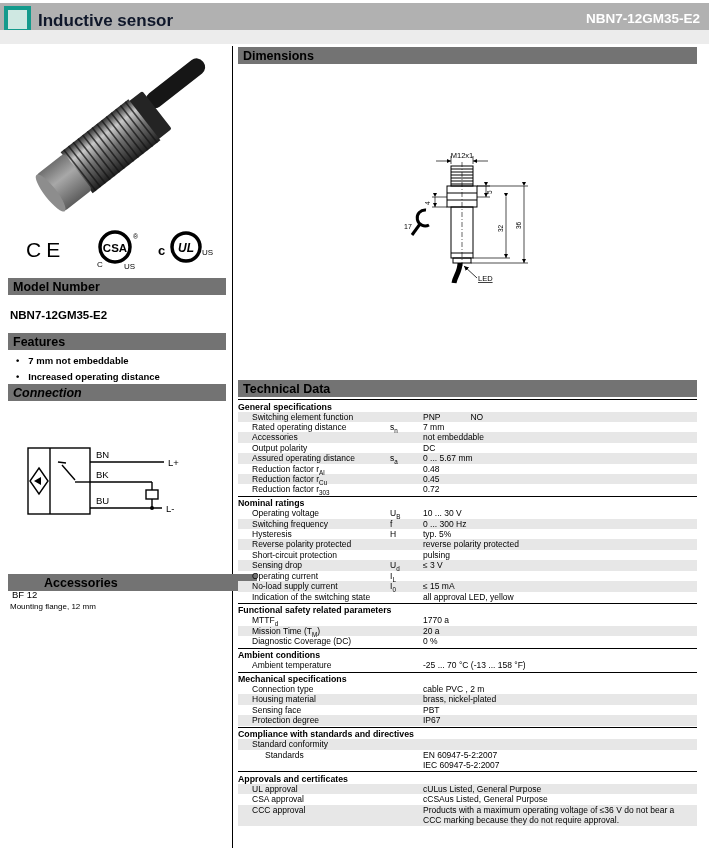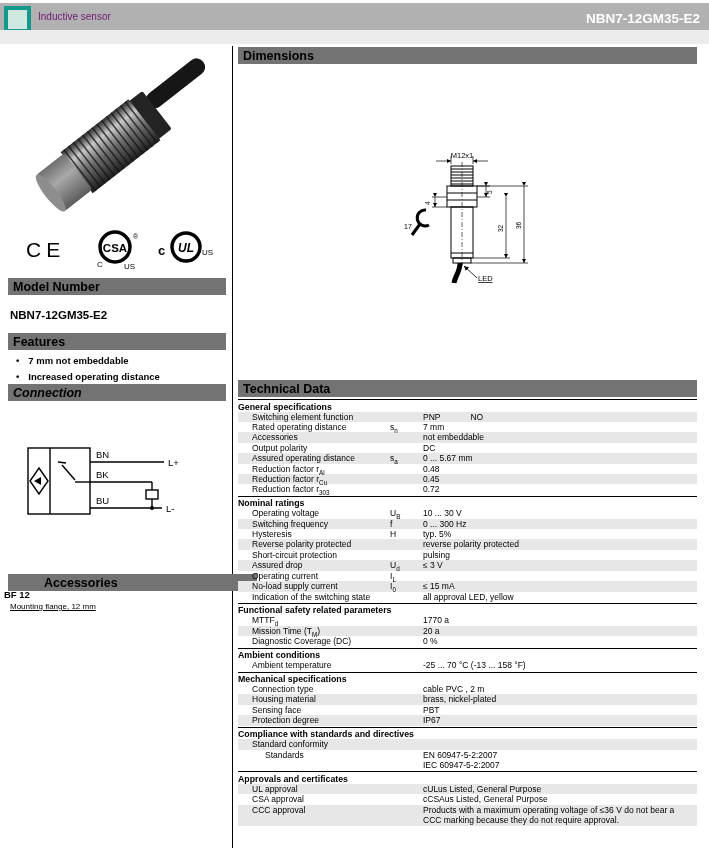--- a/index.html
+++ b/index.html
@@ -1,34 +1,34 @@
 <!DOCTYPE html>
 <html><head>
 <meta charset="utf-8">
 <style>
   html,body{margin:0;padding:0;background:#fff;}
   .page{position:relative;width:709px;height:848px;background:#fff;overflow:hidden;
         font-family:"Liberation Sans",sans-serif;color:#000;}
   
   .topbar{position:absolute;left:0;top:3px;width:709px;height:27px;background:#b1b1b1;}
   .logo{position:absolute;left:4px;top:3px;width:19px;height:19px;border:4px solid #149a8c;background:#cfe8e2;}
-  .top-title{position:absolute;left:38px;top:8px;font-size:10px;font-weight:normal;color:#701a75;}
+  .top-title{position:absolute;left:38px;top:8px;font-size:17px;font-weight:bold;color:#0f172a;}
   .top-model{position:absolute;right:9px;top:8px;font-size:13.5px;font-weight:bold;color:#fff;}
   .substrip{position:absolute;left:0;top:30px;width:709px;height:14px;background:#ececec;}
   .vdiv{position:absolute;left:232px;top:46px;width:1px;height:802px;background:#000;}
   
   .bar{position:absolute;background:#737373;font-weight:bold;font-size:12.5px;height:15px;
        padding:2px 0 0 5px;box-sizing:content-box;}
   .bar-left{left:8px;width:213px;}
   .bar-right{left:238px;width:454px;}
   
   .model-text{position:absolute;left:10px;top:309px;font-size:11.5px;font-weight:bold;}
   .feature{position:absolute;left:16px;font-size:9.5px;font-weight:bold;display:flex;gap:9px;}
-  .acc-name{position:absolute;left:4px;top:589px;font-size:9.5px;font-weight:bold;}
-  .acc-desc{position:absolute;left:10px;top:602px;font-size:8px;text-decoration:underline;}
+  .acc-name{position:absolute;left:12px;top:589px;font-size:9.5px;font-weight:normal;}
+  .acc-desc{position:absolute;left:10px;top:602px;font-size:8px;}
   
   .tech{position:absolute;left:238px;top:398px;width:459px;}
   .t-section{font-weight:bold;font-size:8.8px;line-height:10px;border-top:1px solid #000;
              padding-top:1.5px;margin-top:1px;}
   .t-row{display:flex;font-size:8.5px;line-height:10.4px;}
   .t-row.shaded{background:#e7e7e7;}
   .t-label{flex:none;width:138px;padding-left:14px;}
   .t-label.ind2{width:125px;padding-left:27px;}
   .t-sym{flex:none;width:33px;}
   .t-val{flex:1;padding-right:2px;}
@@ -300,21 +300,21 @@
         </span>
       </div>
       <div class="t-row">
         <span class="t-label">Short-circuit protection</span>
         <span class="t-sym"></span>
         <span class="t-val">
           <div>pulsing</div>
         </span>
       </div>
       <div class="t-row shaded">
-        <span class="t-label">Assured drop</span>
+        <span class="t-label">Sensing drop</span>
         <span class="t-sym">U<sub>d</sub></span>
         <span class="t-val">
           <div>≤ 3 V</div>
         </span>
       </div>
       <div class="t-row">
         <span class="t-label">Operating current</span>
         <span class="t-sym">I<sub>L</sub></span>
       </div>
       <div class="t-row shaded">

